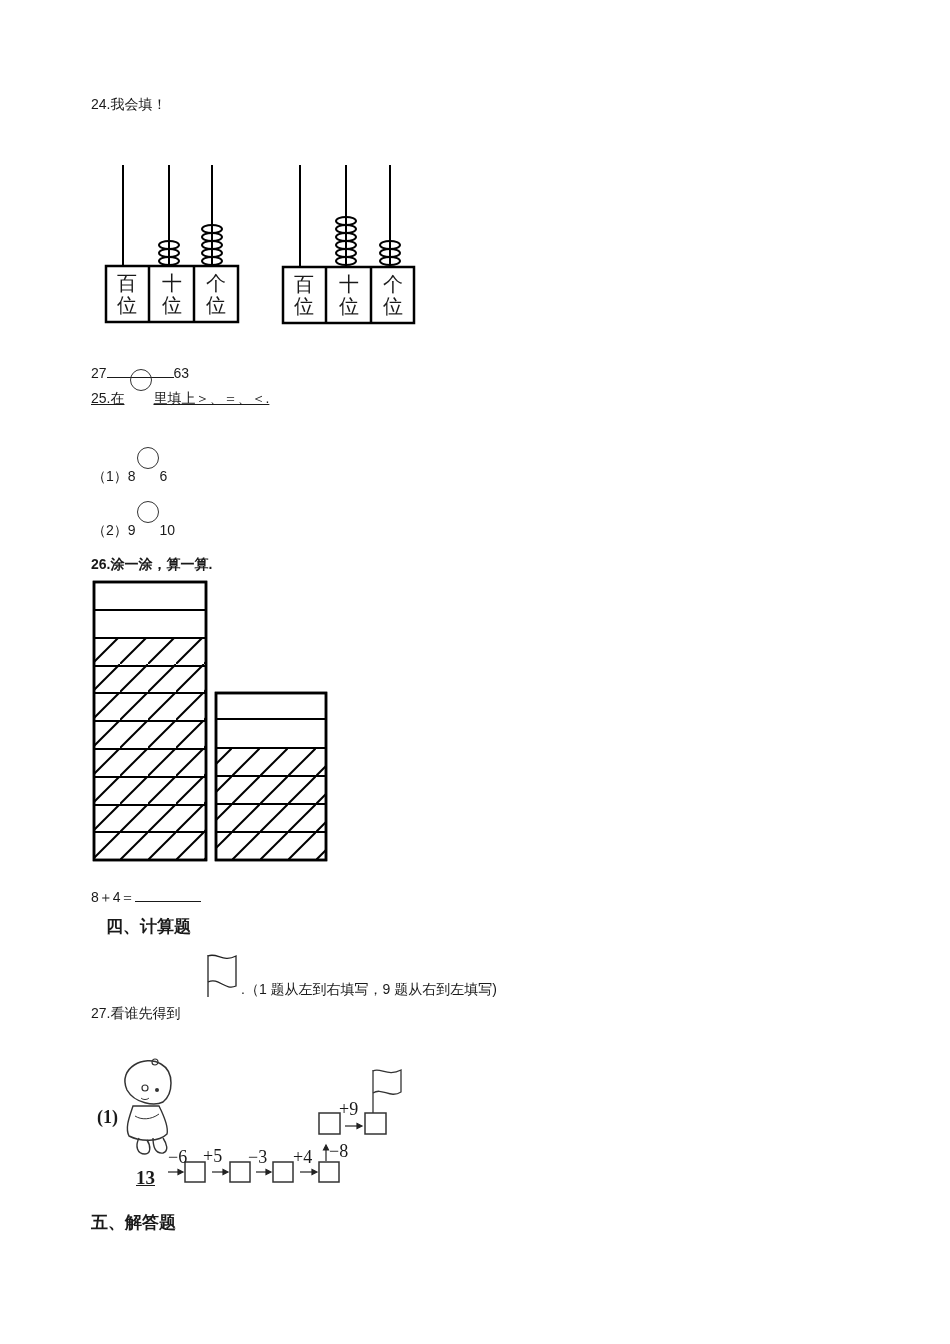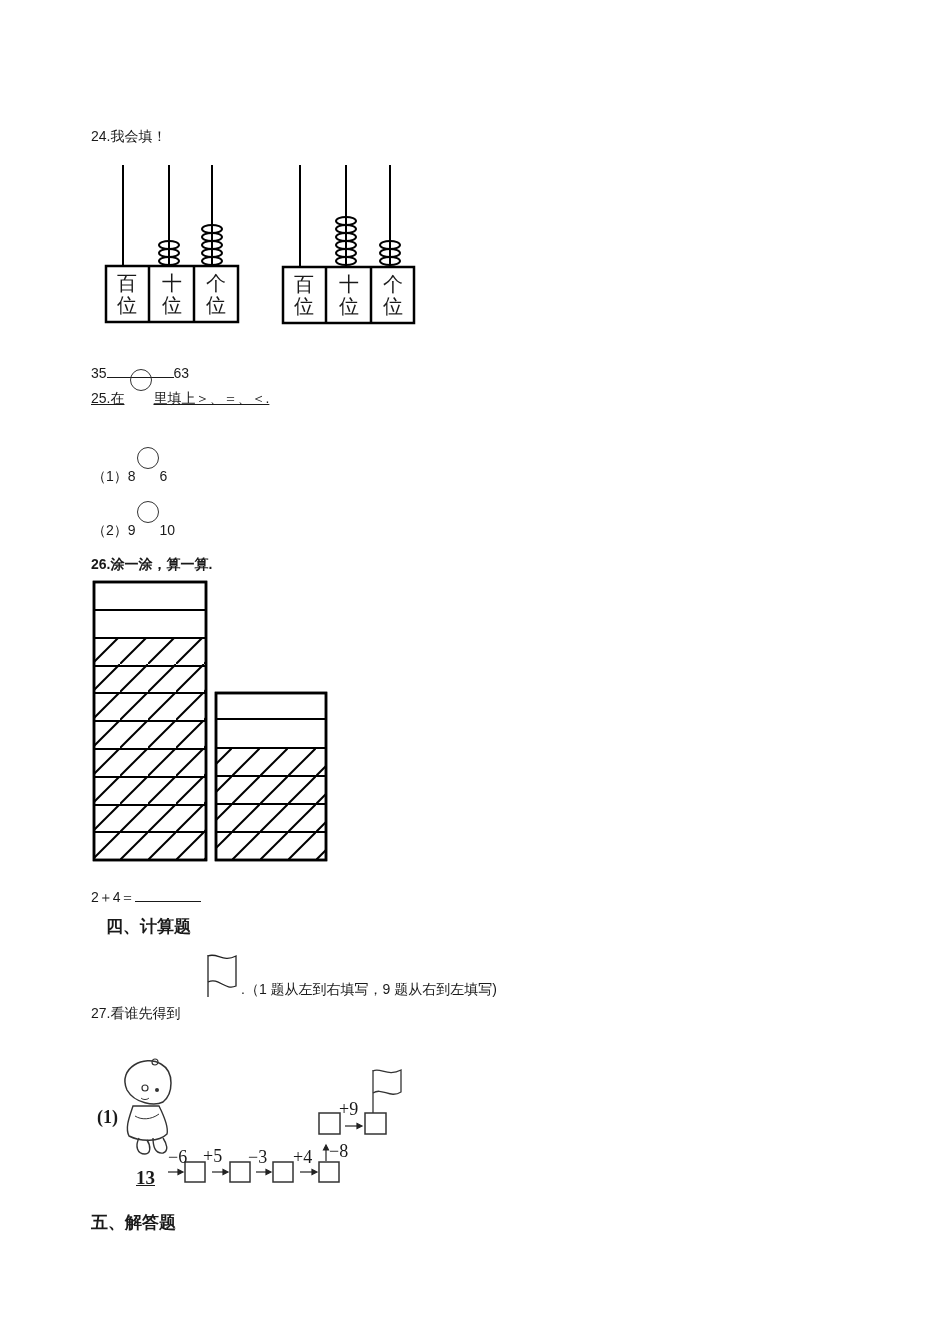--- a/index.html
+++ b/index.html
@@ -10,21 +10,21 @@
     .heading { font-size: 17px; font-weight: bold; line-height: 22px; white-space: nowrap; font-family: "DejaVu Serif", serif; }
     .blank { display: inline-block; border-bottom: 1px solid #1a1a1a; height: 13px; vertical-align: baseline; }
     .circle { display: inline-block; width: 22px; height: 22px; border: 1.5px solid #333; border-radius: 50%; position: relative; top: -12px; margin: 0 1px; box-sizing: border-box; }
     svg { position: absolute; overflow: visible; }
     .cn { font-family: "DejaVu Sans", sans-serif; }
     .sm-label { font-family: "Liberation Serif", serif; font-size: 18px; font-weight: bold; }
   </style>
 </head>
 <body>
 
-<div class="abs txt" style="left:91px; top:95px;margin-top:32px;">24.我会填！</div>
+<div class="abs txt" style="left:91px; top:95px;">24.我会填！</div>
 
 <div class="abs" style="left:104px; top:162px; width:140px; height:164px;">
   <svg width="140" height="164">
 
     <line x1="19" y1="3" x2="19" y2="104" stroke="#000" stroke-width="2"></line>
     <line x1="65" y1="3" x2="65" y2="104" stroke="#000" stroke-width="2"></line>
     <line x1="108" y1="3" x2="108" y2="104" stroke="#000" stroke-width="2"></line>
 
     <ellipse cx="65" cy="99" rx="10" ry="4" fill="none" stroke="#000" stroke-width="2"></ellipse>
     <ellipse cx="65" cy="91" rx="10" ry="4" fill="none" stroke="#000" stroke-width="2"></ellipse>
@@ -64,21 +64,21 @@
     <rect x="2" y="105" width="131" height="56" fill="#fff" stroke="#000" stroke-width="2.5"></rect>
     <line x1="45" y1="105" x2="45" y2="161" stroke="#000" stroke-width="2.5"></line>
     <line x1="90" y1="105" x2="90" y2="161" stroke="#000" stroke-width="2.5"></line>
   </svg>
   <div class="abs cn" style="left:8px; top:111px; width:30px; font-size:20px; line-height:22px; text-align:center; white-space:normal; word-break:break-all;">百位</div>
   <div class="abs cn" style="left:53px; top:111px; width:30px; font-size:20px; line-height:22px; text-align:center; white-space:normal; word-break:break-all;">十位</div>
   <div class="abs cn" style="left:97px; top:111px; width:30px; font-size:20px; line-height:22px; text-align:center; white-space:normal; word-break:break-all;">个位</div>
 </div>
 
 <div class="abs txt" style="left:91px; top:364px;">
-  <span>35</span><span class="blank" style="width:67px;"></span><span>63</span>
+  <span>27</span><span class="blank" style="width:67px;"></span><span>63</span>
 </div>
 
 <div class="abs txt" style="left:91px; top:381px;text-decoration:underline;">
   <span>25.在</span><span class="circle" style="margin-left:6px;"></span><span>里填上＞、＝、＜.</span>
 </div>
 
 <div class="abs txt" style="left:92px; top:459px;">
   <span>（1）8</span><span class="circle"></span><span>6</span>
 </div>
 
@@ -116,21 +116,21 @@
     <line x1="124" y1="139" x2="234" y2="139" stroke="#000" stroke-width="2"></line>
     <line x1="124" y1="168" x2="234" y2="168" stroke="#000" stroke-width="2"></line>
     <line x1="124" y1="196" x2="234" y2="196" stroke="#000" stroke-width="2"></line>
     <line x1="124" y1="224" x2="234" y2="224" stroke="#000" stroke-width="2"></line>
     <line x1="124" y1="252" x2="234" y2="252" stroke="#000" stroke-width="2"></line>
     <rect x="124" y="113" width="110" height="167" fill="none" stroke="#000" stroke-width="2.5"></rect>
   </g>
 </svg>
 
 <div class="abs txt" style="left:91px; top:888px;">
-  <span>2＋4＝</span><span class="blank" style="width:66px;"></span>
+  <span>8＋4＝</span><span class="blank" style="width:66px;"></span>
 </div>
 
 <div class="abs heading" style="left:106px; top:915px;">四、计算题</div>
 
 <div class="abs txt" style="left:91px; top:980px;margin-top:24px;">
   <span>27.看谁先得到</span>
 </div>
 <svg style="left:205px; top:953px;" width="40" height="46">
   <line x1="3" y1="2" x2="3" y2="44" stroke="#222" stroke-width="1.3"></line>
   <path d="M3 3 C 12 -1, 18 10, 31 3 L 31 33 C 20 38, 14 24, 3 29" fill="none" stroke="#222" stroke-width="1.3"></path>

